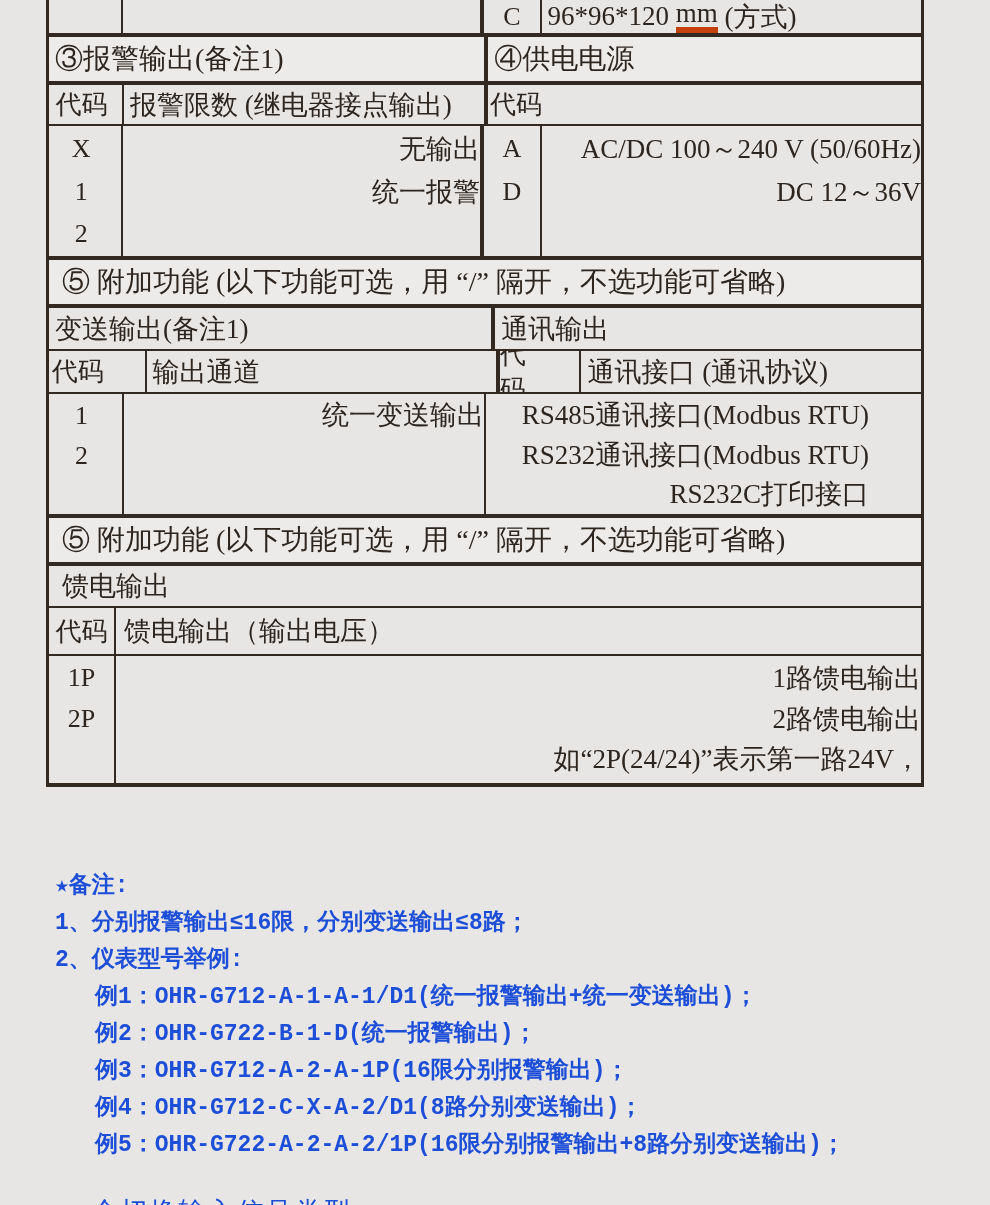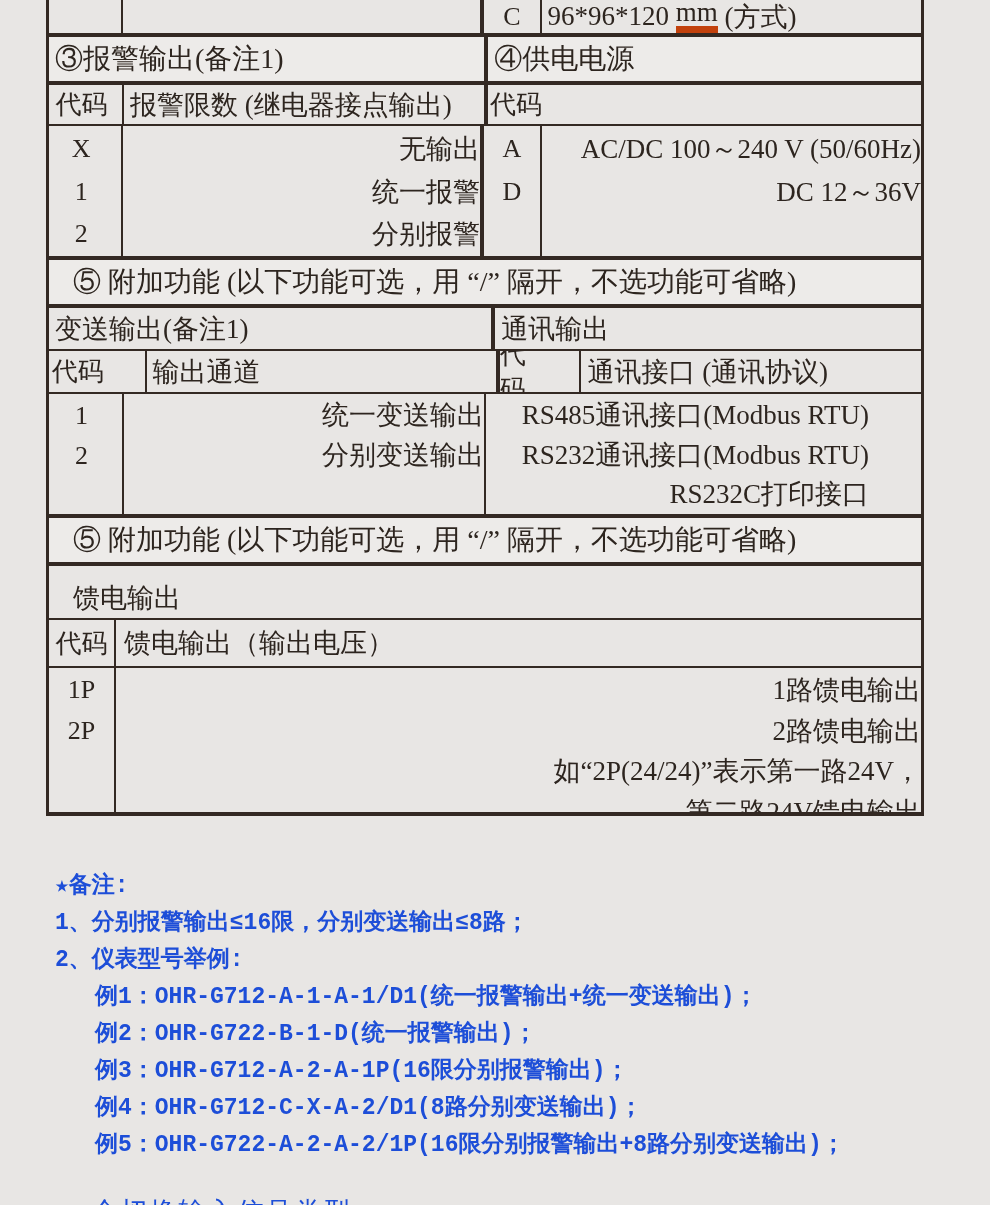--- a/index.html
+++ b/index.html
@@ -16,38 +16,38 @@
   .row{display:flex;border-bottom:2px solid #332923;background:#e8e6e4;}
   .row.thick{border-bottom-width:4px;}
   .row:last-child{border-bottom:none;}
   .cell{box-sizing:border-box;display:flex;align-items:center;overflow:hidden;}
   .c1{width:65px;justify-content:center;}
   .c2{width:362px;padding-left:6px;margin-left:8px;}
   .c3{width:60px;justify-content:center;}
   .c4{width:385px;padding-left:6px;}
   .c12{width:427px;padding-left:6px;}
   .c34{width:445px;padding-left:6px;}
-  .cfull{width:988px;padding-left:24px;}
+  .cfull{width:988px;padding-left:13px;}
   .c234{width:807px;padding-left:8px;}
   .bl{border-left:2px solid #332923;}
   .blk{border-left:4px solid #332923;}
   .h33{height:33px;} .h44{height:44px;gap:16px;} .h39{height:39px;} .h130{height:130px;}
-  .h41{height:41px;gap:30px;} .h120{height:120px;} .h40{height:40px;margin-top:12px;} .h46{height:46px;} .h165{height:144px;}
+  .h41{height:41px;gap:30px;} .h120{height:120px;} .h40{height:40px;} .h46{height:46px;} .h165{height:127px;}
   .hdr{background:#edebe9;font-size:28px;}
   .sub{font-size:27px;}
   .code{font-size:26px;}
   .desc{font-size:27px;text-align:right;}
   .stack{flex-direction:column;align-items:stretch;justify-content:flex-start;padding-top:2px;}
   .stack.center .ln{text-align:center;}
   .h130 .ln{line-height:42.5px;}
   .h120 .ln{line-height:39.5px;}
   .h165 .ln{line-height:40.5px;}
   .ln{white-space:nowrap;}
   .pre{white-space:pre;}
-  .u{border-bottom:8px solid #c2410c;line-height:1;display:inline-block;}
+  .u{border-bottom:6px solid #c2410c;line-height:1;display:inline-block;}
   
   .notes{
     position:absolute;left:55px;top:868px;width:900px;
     font-family:Liberation Mono, monospace;
     font-weight:700;font-size:23px;color:#1d4ed8;
   }
   .notes .nline{line-height:37px;white-space:nowrap;}
   .notes .ex{padding-left:40px;}
   .notes .footer{
     margin-top:30px;font-weight:400;font-size:27px;letter-spacing:2px;white-space:nowrap;
@@ -82,21 +82,20 @@
 
   <div class="row thick h130">
     <div class="cell c1 stack center code">
       <div class="ln">X</div>
       <div class="ln">1</div>
       <div class="ln">2</div>
     </div>
     <div class="cell c2 bl stack desc">
       <div class="ln">无输出</div>
       <div class="ln">统一报警</div>
-      <div class="ln">分别报警</div>
     </div>
     <div class="cell c3 blk stack center code">
       <div class="ln">A</div>
       <div class="ln">D</div>
     </div>
     <div class="cell c4 bl stack desc">
       <div class="ln">AC/DC 100～240 V (50/60Hz)</div>
       <div class="ln">DC 12～36V</div>
     </div>
   </div>
@@ -117,21 +116,20 @@
     <div class="cell c4 bl desc">通讯接口 (通讯协议)</div>
   </div>
 
   <div class="row thick h120">
     <div class="cell c1 stack center code">
       <div class="ln">1</div>
       <div class="ln">2</div>
     </div>
     <div class="cell c2 bl stack desc">
       <div class="ln">统一变送输出</div>
-      <div class="ln">分别变送输出</div>
     </div>
     <div class="cell c4 bl stack desc">
       <div class="ln">RS485通讯接口(Modbus RTU)</div>
       <div class="ln">RS232通讯接口(Modbus RTU)</div>
       <div class="ln">RS232C打印接口</div>
     </div>
   </div>
 
   <div class="row thick h44 hdr">
     <div class="cell cfull">⑤ 附加功能 (以下功能可选，用 “/” 隔开，不选功能可省略)</div>

